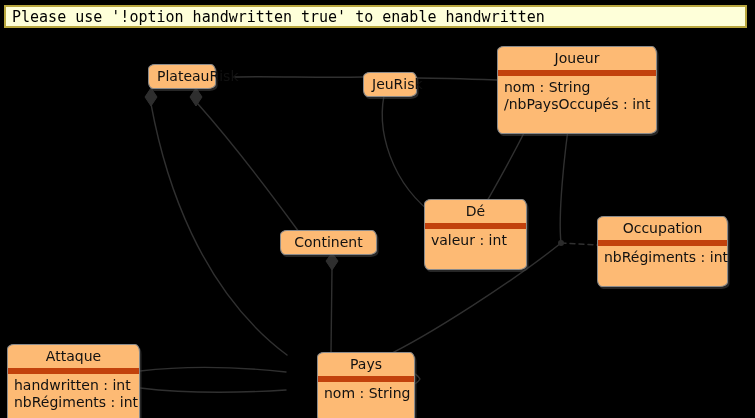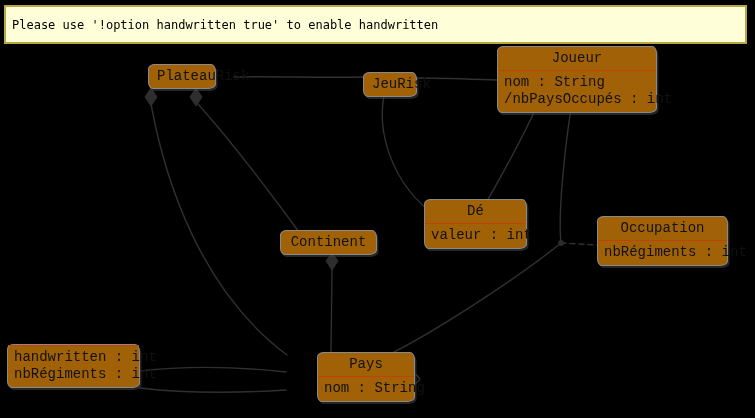--- a/index.html
+++ b/index.html
@@ -3,50 +3,49 @@
 <meta charset="utf-8">
 <style>
   html,body{margin:0;padding:0;}
   body{
     width:755px;height:418px;position:relative;overflow:hidden;
     background:#000000;
     font-family:"DejaVu Sans", sans-serif;
   }
   
   .banner{
-    position:absolute;left:4px;top:5px;width:743px;height:39px;
+    position:absolute;left:4px;top:5px;width:743px;height:23px;
     box-sizing:border-box;
     background:#feffd9;border:2px solid #b8a63e;
     font-family:"DejaVu Sans Mono", monospace;
-    font-size:12px;color:#000;
+    font-size:15px;color:#000;
     display:flex;align-items:center;padding-left:6px;
   }
   
   svg.edges{position:absolute;left:0;top:0;z-index:0;}
   .edge{fill:none;stroke:#303030;stroke-width:1.4;stroke-linecap:round;}
   .edge.dashed{stroke-dasharray:5 4;}
   .diamond{fill:#2e2e2e;stroke:#303030;stroke-width:1;}
   .junction{fill:#2b2b2b;stroke:none;}
   
   .uml-class{
     position:absolute;z-index:1;box-sizing:border-box;
-    background:#a16207;
+    background:#fdba74;
     border:1.4px solid #8a8a8a;
     border-radius:7px 5px 8px 5px / 5px 8px 5px 7px;
     box-shadow:1.5px 2px 0 rgba(70,70,70,.55);
     color:#111;
-    font-family:Liberation Mono, monospace;
   }
   .uml-title{
     text-align:center;font-size:14px;line-height:17px;
     padding:3px 8px;white-space:nowrap;
   }
   .uml-attrs{
-    border-top:1px solid #c2410c;
-    padding:3px 6px 4px 6px;
+    border-top:6px solid #c2410c;
+    padding:3px 6px 20px 6px;
   }
   .uml-attr{
     font-size:14px;line-height:17px;text-align:left;white-space:nowrap;
   }
 </style>
 </head>
 <body>
 
 <div class="banner">
   <span>Please use '!option handwritten true' to enable handwritten</span>
@@ -110,20 +109,21 @@
 </div>
 
 <div class="uml-class" style="left:597px;top:216px;width:131px;">
   <div class="uml-title">Occupation</div>
   <div class="uml-attrs">
     <div class="uml-attr">nbRégiments : int</div>
   </div>
 </div>
 
 <div class="uml-class" style="left:7px;top:344px;width:133px;">
+  <div class="uml-title">Attaque</div>
   <div class="uml-attrs">
     <div class="uml-attr">handwritten : int</div>
     <div class="uml-attr">nbRégiments : int</div>
   </div>
 </div>
 
 <div class="uml-class" style="left:285px;top:352px;width:98px;margin-left:32px;">
   <div class="uml-title">Pays</div>
   <div class="uml-attrs">
     <div class="uml-attr">nom : String</div>

